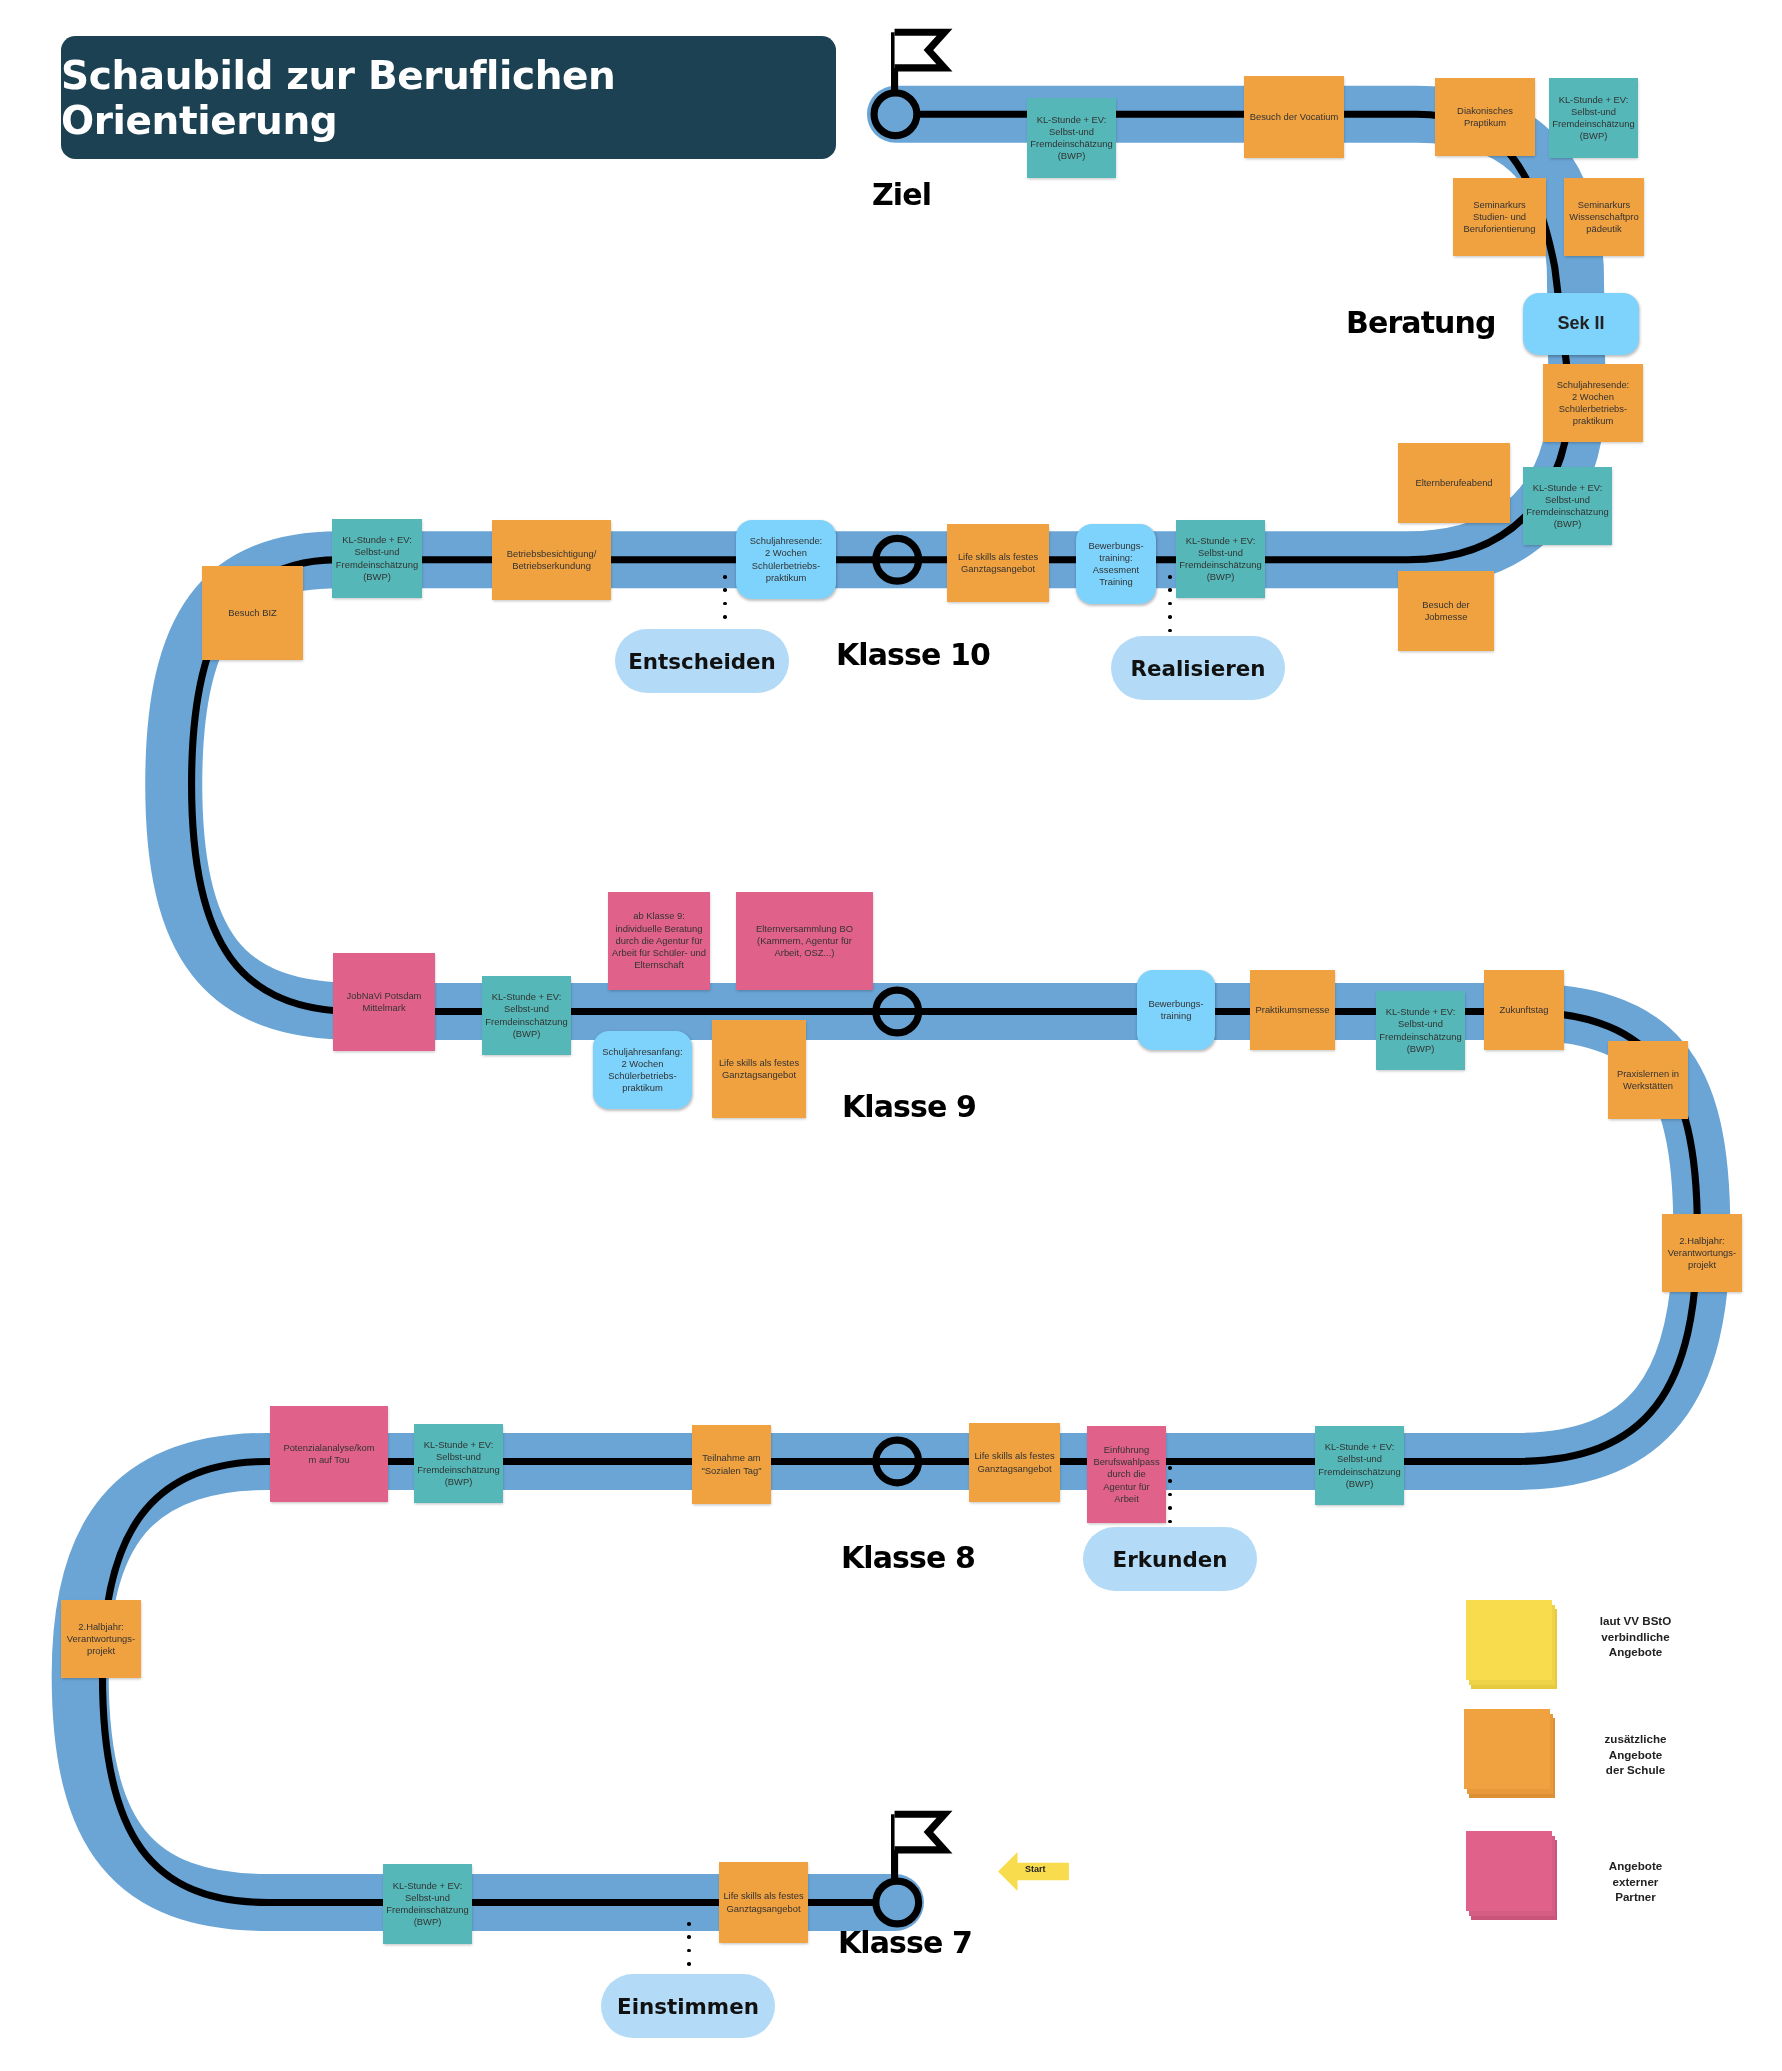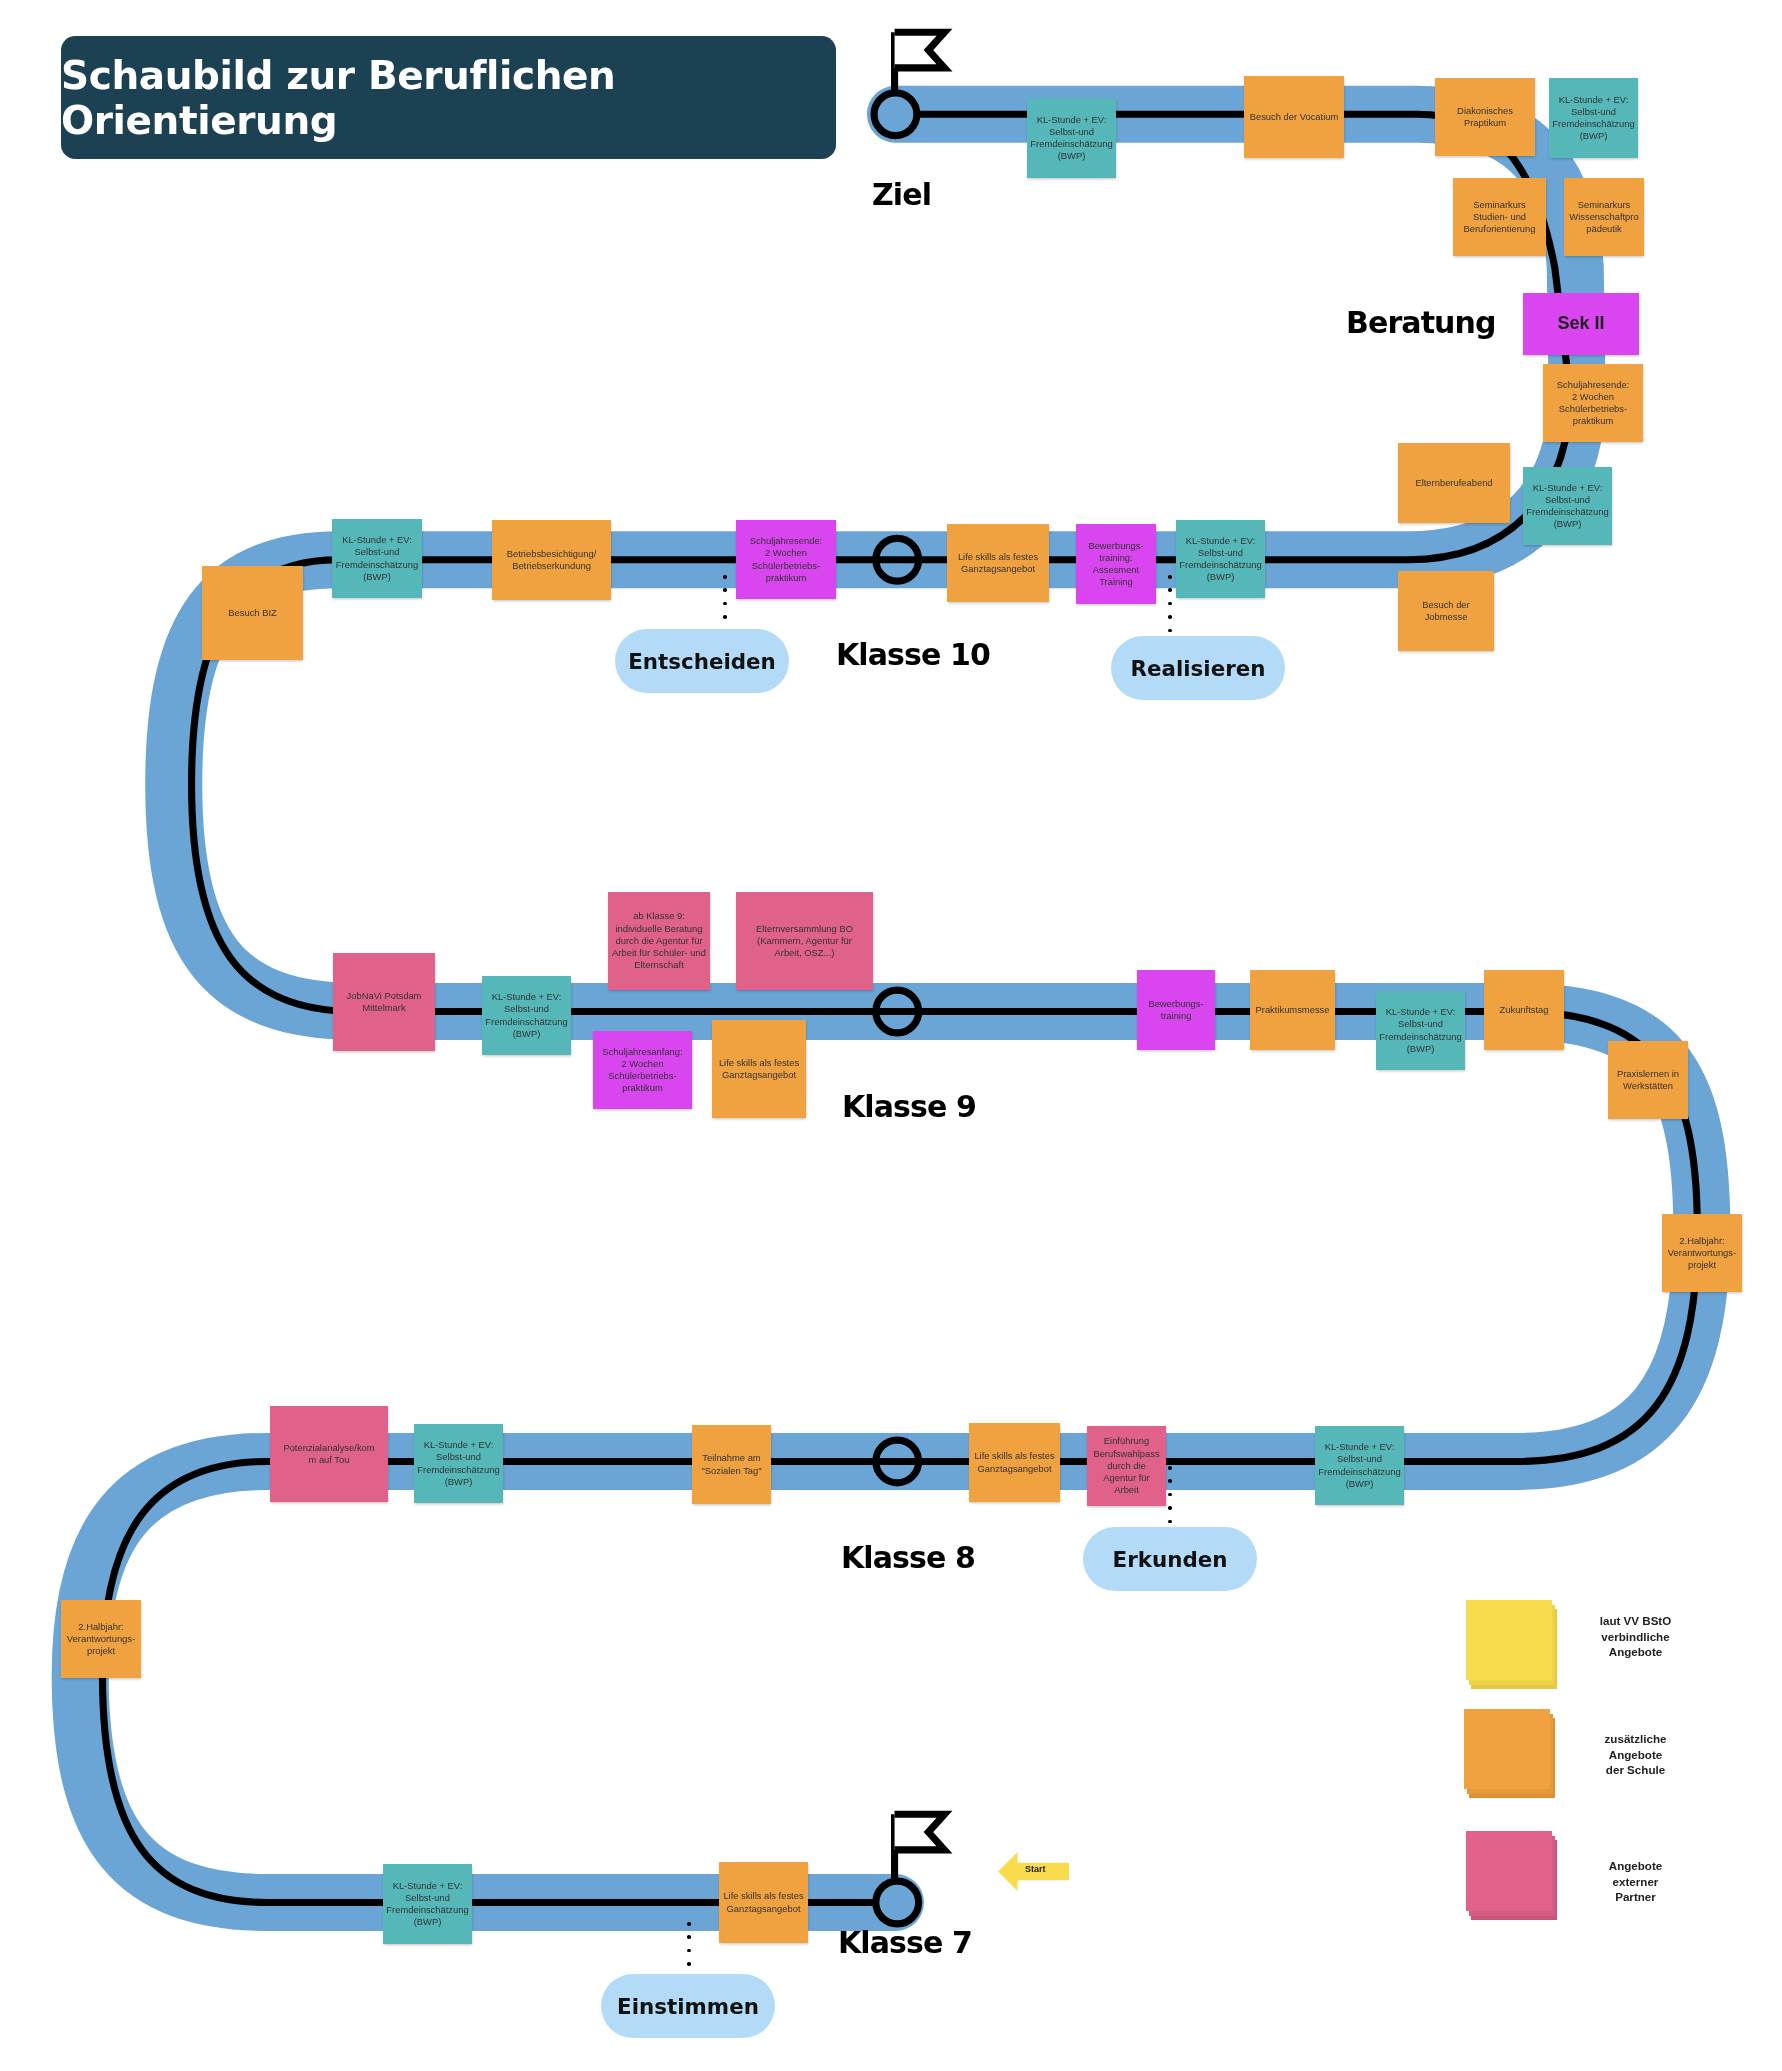--- a/index.html
+++ b/index.html
@@ -10,21 +10,21 @@
     background:#1c4152; border-radius:14.3px;
     display:flex; align-items:center; justify-content:center;
   }
   .title-box span { color:#ffffff; font-family:"DejaVu Sans", sans-serif; font-weight:bold; font-size:39px; letter-spacing:-0.4px; }
   .note {
     position:absolute; display:flex; align-items:center; justify-content:center; text-align:center;
     box-shadow: 0.9px 1.8px 2.7px rgba(0,0,0,0.25);
     font-family:"Liberation Sans", sans-serif; font-size:9.4px; line-height:1.3; color:#333; padding:3.6px; box-sizing:border-box;
     white-space:pre-line;
   }
-  .note.yellow { background:#d946ef; }
+  .note.yellow { background:#7dd3fc;border-radius:16px; }
   .note.orange { background:#f0a140; }
   .note.teal { background:#55b7b7; }
   .note.pink { background:#e0628a; }
   .note.big { font-size:18px; font-weight:bold; color:#222; }
   .stage-label { position:absolute; font-family:"DejaVu Sans", sans-serif; font-weight:bold; font-size:30px; color:#000; letter-spacing:-0.9px; }
   .phase-pill {
     position:absolute; width:174px; height:64px; border-radius:32px; background:#b3dbf7;
     display:flex; align-items:center; justify-content:center;
     font-family:"DejaVu Sans", sans-serif; font-weight:bold; font-size:21.4px; color:#111;
   }
@@ -190,21 +190,21 @@
 <div class="note orange" style="left:1608px;top:1041px;width:80px;height:78px;">Praxislernen in
 Werkstätten</div>
 <div class="note orange" style="left:1662px;top:1214px;width:80px;height:78px;">2.Halbjahr:
 Verantwortungs-
 projekt</div>
 
 <div class="note teal" style="left:1315px;top:1426px;width:89px;height:79px;">KL-Stunde + EV:
 Selbst-und
 Fremdeinschätzung
 (BWP)</div>
-<div class="note pink" style="left:1087px;top:1426px;width:79px;height:80px;">Einführung
+<div class="note pink" style="left:1087px;top:1426px;width:79px;height:97px;">Einführung
 Berufswahlpass
 durch die
 Agentur für
 Arbeit</div>
 <div class="note orange" style="left:969px;top:1423px;width:91px;height:79px;">Life skills als festes
 Ganztagsangebot</div>
 <div class="note orange" style="left:692px;top:1425px;width:79px;height:79px;">Teilnahme am
 "Sozialen Tag"</div>
 <div class="note teal" style="left:414px;top:1424px;width:89px;height:79px;">KL-Stunde + EV:
 Selbst-und

